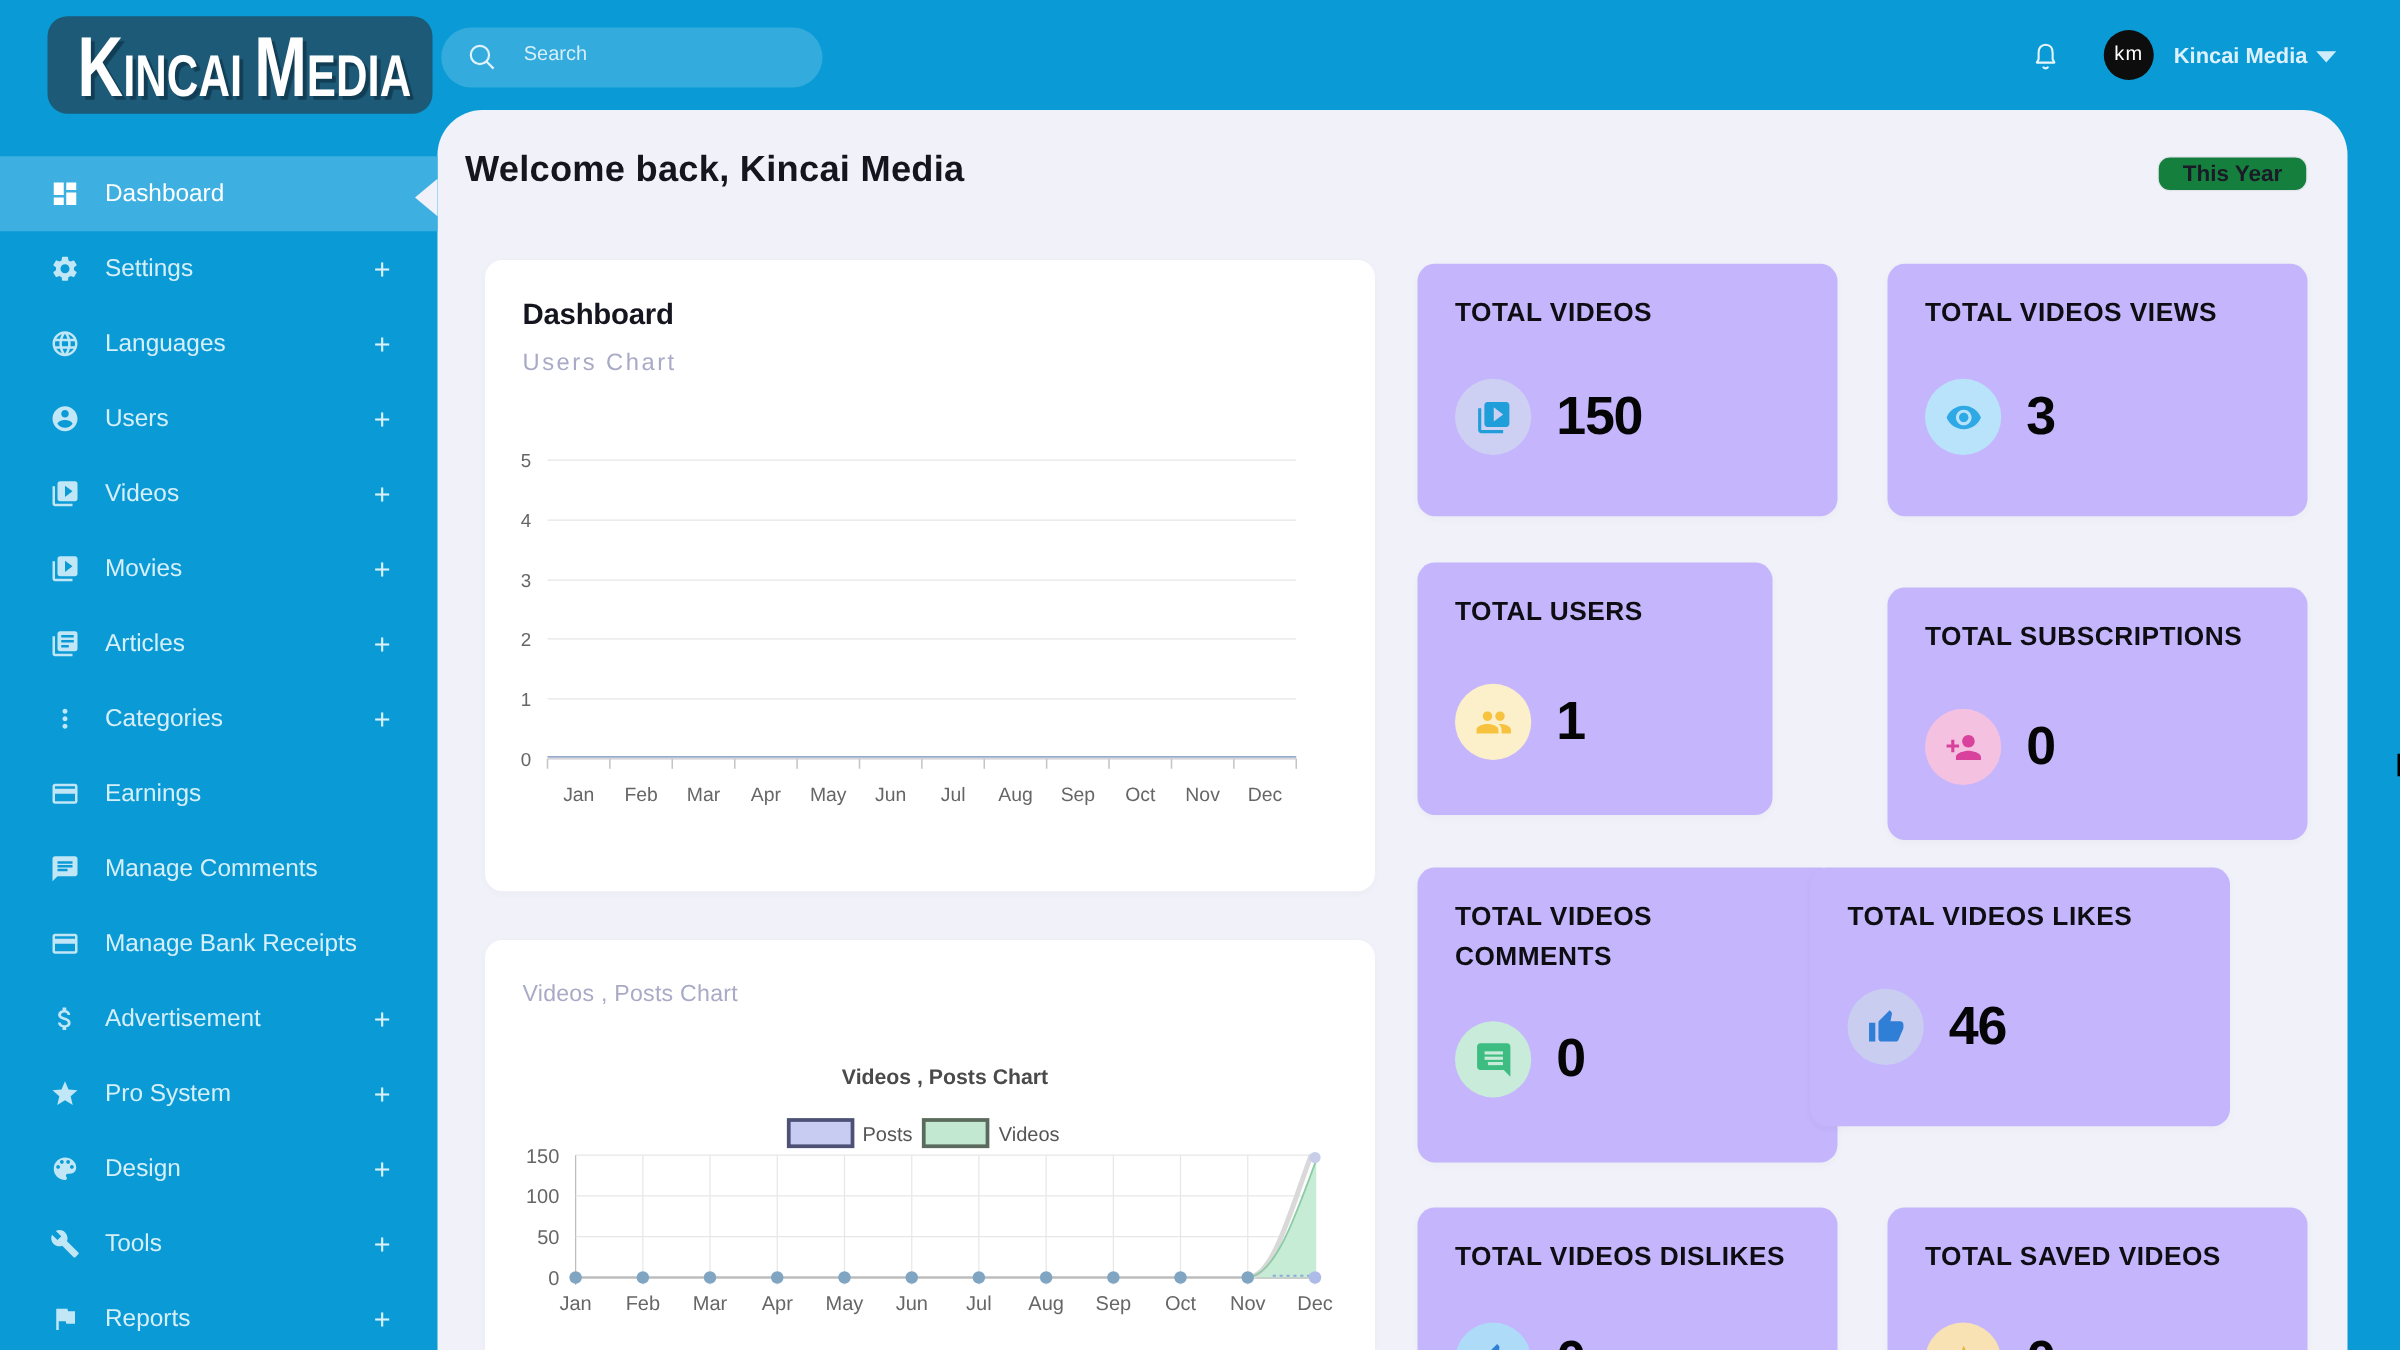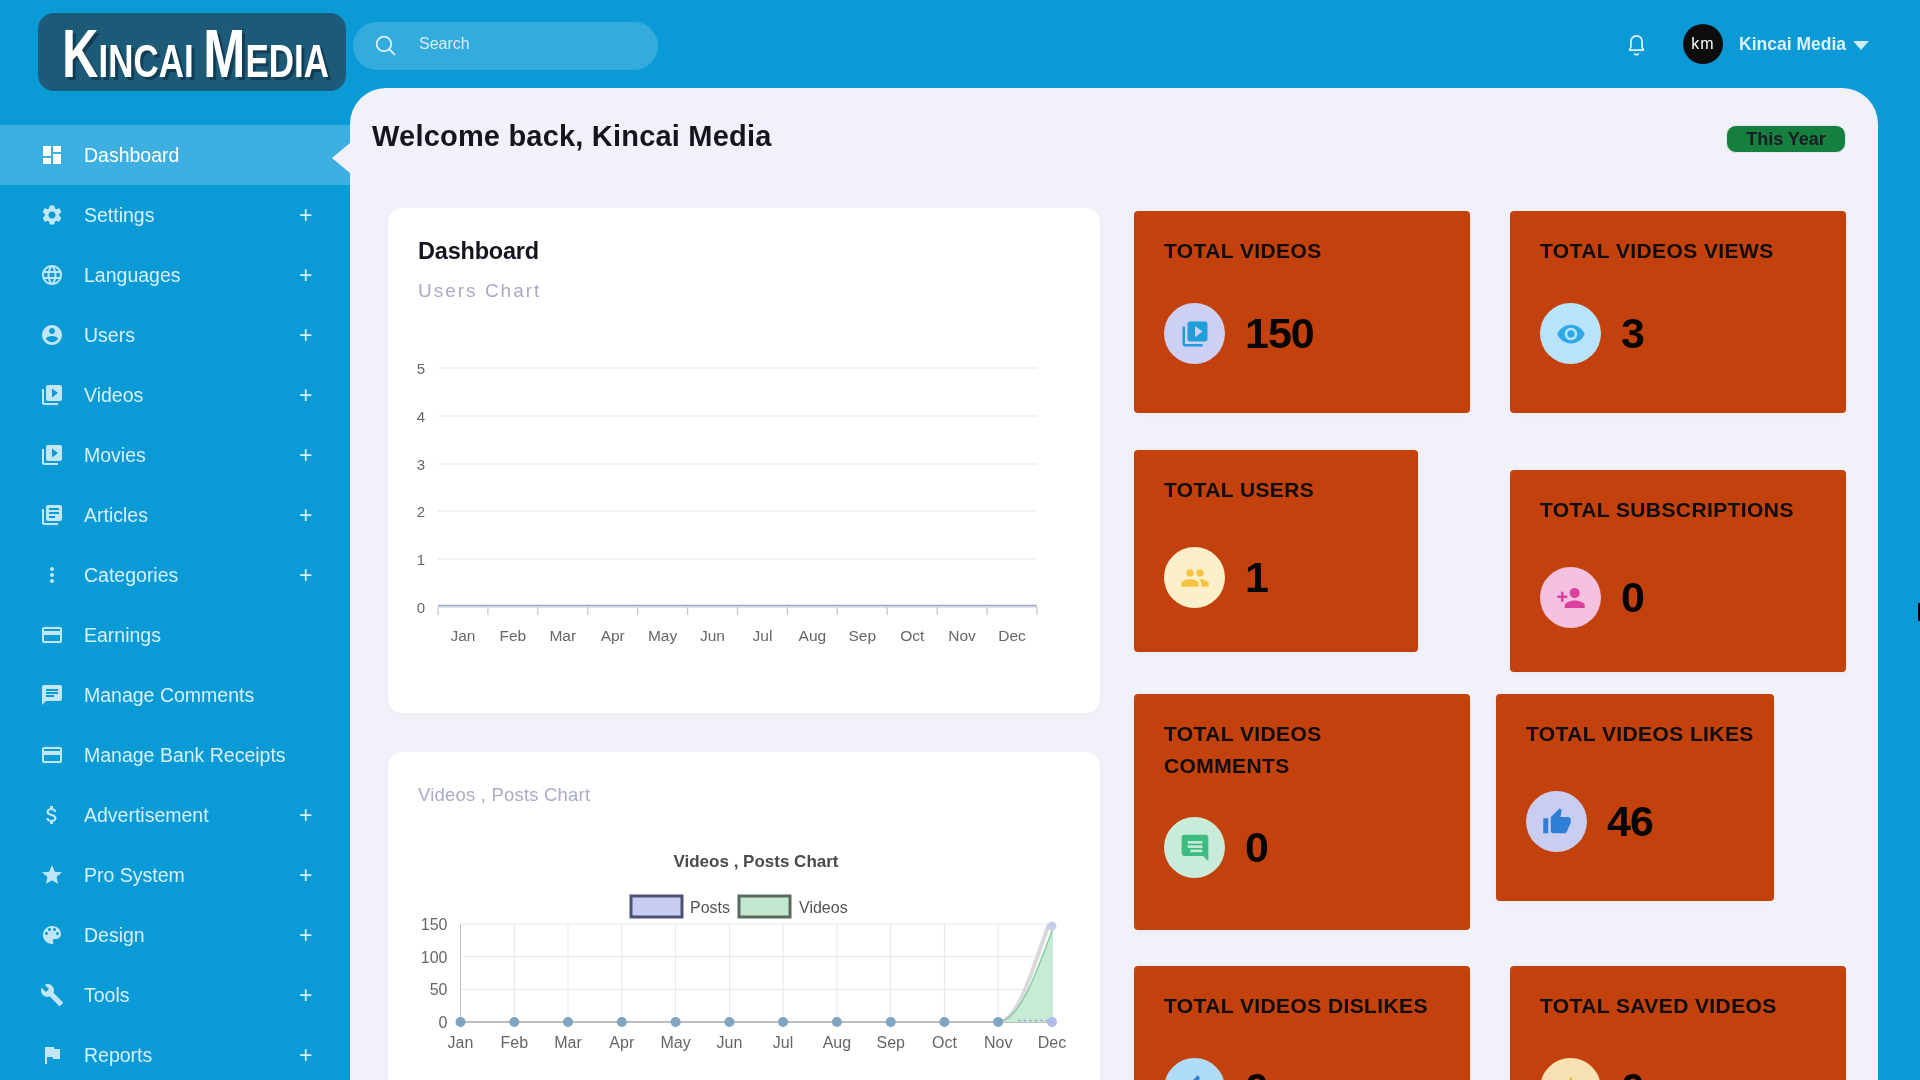--- a/index.html
+++ b/index.html
@@ -46,21 +46,21 @@
 
 
 .ccard { position:absolute; background:#ffffff; border-radius:14px;
   box-shadow:0 2px 6px rgba(40,40,90,0.04); }
 #cc1 { left:388px; top:208px; width:712px; height:505px; }
 #cc2 { left:388px; top:752px; width:712px; height:440px; }
 .ch1 { position:absolute; left:30px; top:30px; font-size:23.5px; font-weight:bold; letter-spacing:-0.2px; color:#15151f; }
 .ch2 { position:absolute; left:30px; font-size:19px; letter-spacing:0.2px; color:#a9aac6; }
 
 
-.scard { position:absolute; background:#c2410c; border-radius:4px;
+.scard { position:absolute; background:#c4b5fd; border-radius:14px;
   box-shadow:0 2px 6px rgba(40,40,90,0.04); }
 .stitle { position:absolute; left:30px; top:24px; font-size:21px; font-weight:bold;
   color:#0d0d12; line-height:31.5px; letter-spacing:0.4px; white-space:nowrap; }
 .srow { position:absolute; left:30px; height:61px; display:flex; align-items:center; }
 .scirc { width:61px; height:61px; border-radius:50%; display:flex;
   align-items:center; justify-content:center; }
 .snum { margin-left:20px; font-size:43px; font-weight:bold; color:#050505; letter-spacing:-1px; }
 #edgemark { position:absolute; left:1918px; top:603px; width:2px; height:18px; background:#000; }
 </style></head>
 <body>
@@ -250,21 +250,21 @@
         <svg width="32" height="32" viewBox="0 0 24 24">
           <path d="M21.99 4c0-1.1-.89-2-1.99-2H4c-1.1 0-2 .9-2 2v12c0 1.1.9 2 2 2h14l4 4z" fill="#3dbd82"></path>
           <rect x="6.5" y="6.8" width="11" height="1.9" fill="#c9ebda"></rect>
           <rect x="6.5" y="10" width="11" height="1.9" fill="#c9ebda"></rect>
           <rect x="8.5" y="13.2" width="9" height="1.9" fill="#c9ebda"></rect>
         </svg>
       </div>
     <div class="snum">0</div>
   </div>
 </div>
-<div class="scard" style="left:1496px;top:694px;width:278px;height:207px;">
+<div class="scard" style="left:1448px;top:694px;width:336px;height:207px;">
   <div class="stitle">TOTAL VIDEOS LIKES</div>
   <div class="srow" style="top:97px;">
     <div class="scirc" style="background:#c9cef0;">
         <svg width="30" height="30" viewBox="0 0 24 24">
           <path d="M1 21h4V9H1v12zm22-11c0-1.1-.9-2-2-2h-6.31l.95-4.57.03-.32c0-.41-.17-.79-.44-1.06L14.17 1 7.58 7.59C7.22 7.95 7 8.45 7 9v10c0 1.1.9 2 2 2h9c.83 0 1.54-.5 1.84-1.22l3.02-7.05c.09-.23.14-.47.14-.72v-2.01l-.01-.01L23 10z" fill="#2f7fd6"></path>
         </svg>
       </div>
     <div class="snum">46</div>
   </div>
 </div>

